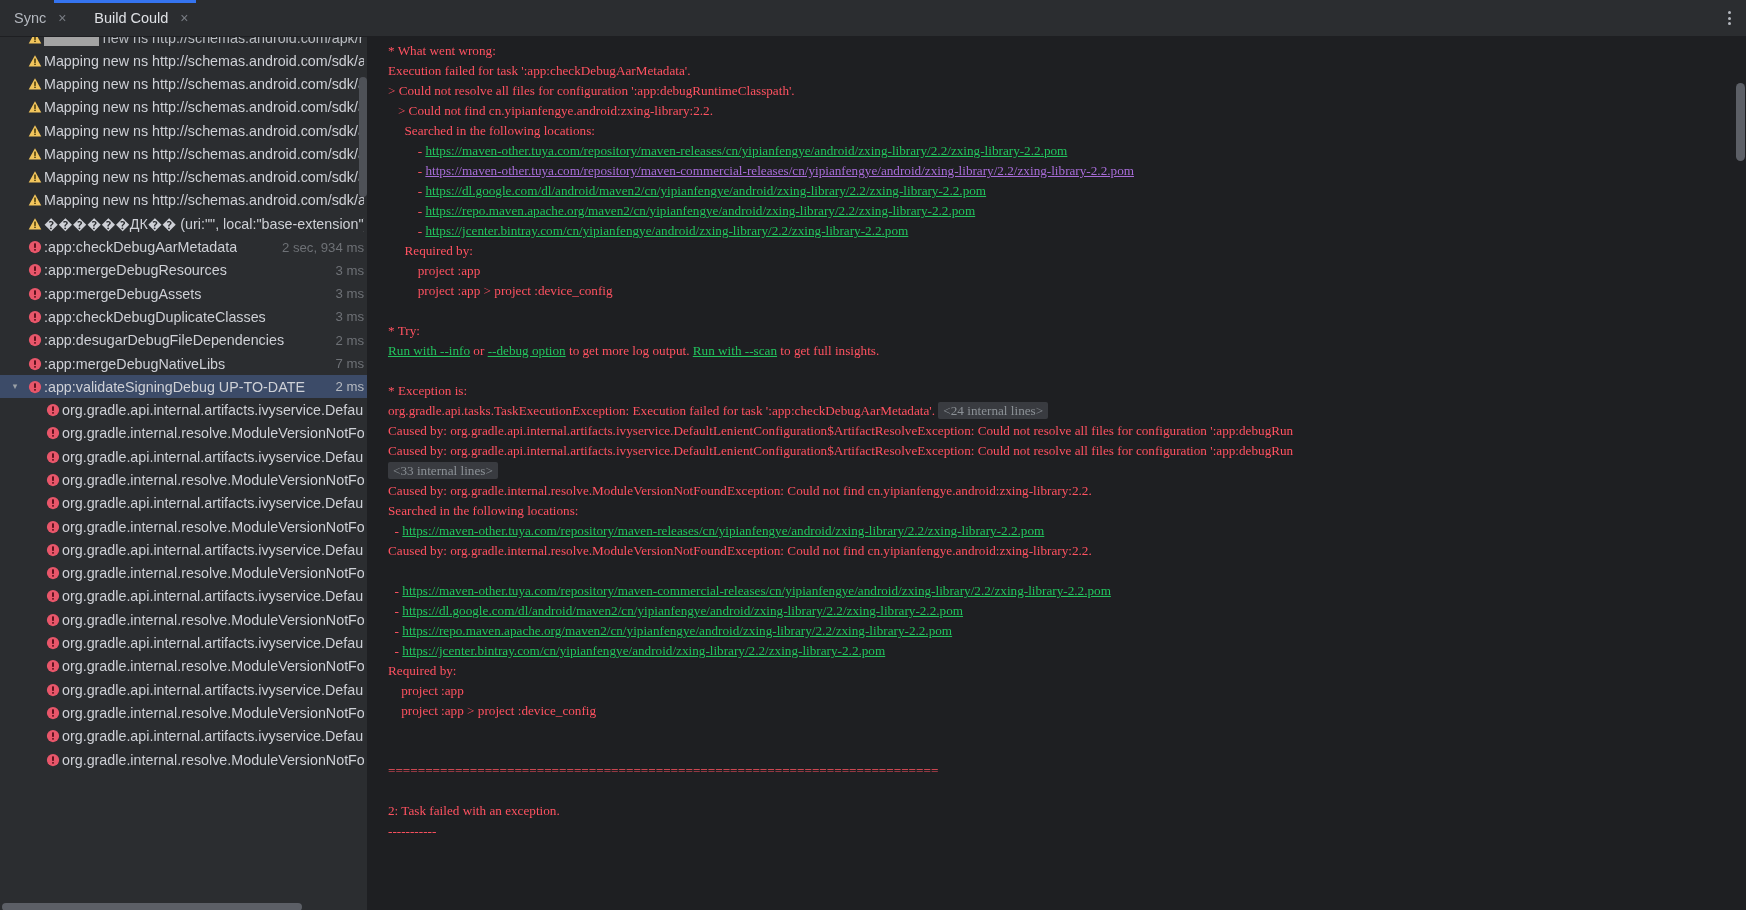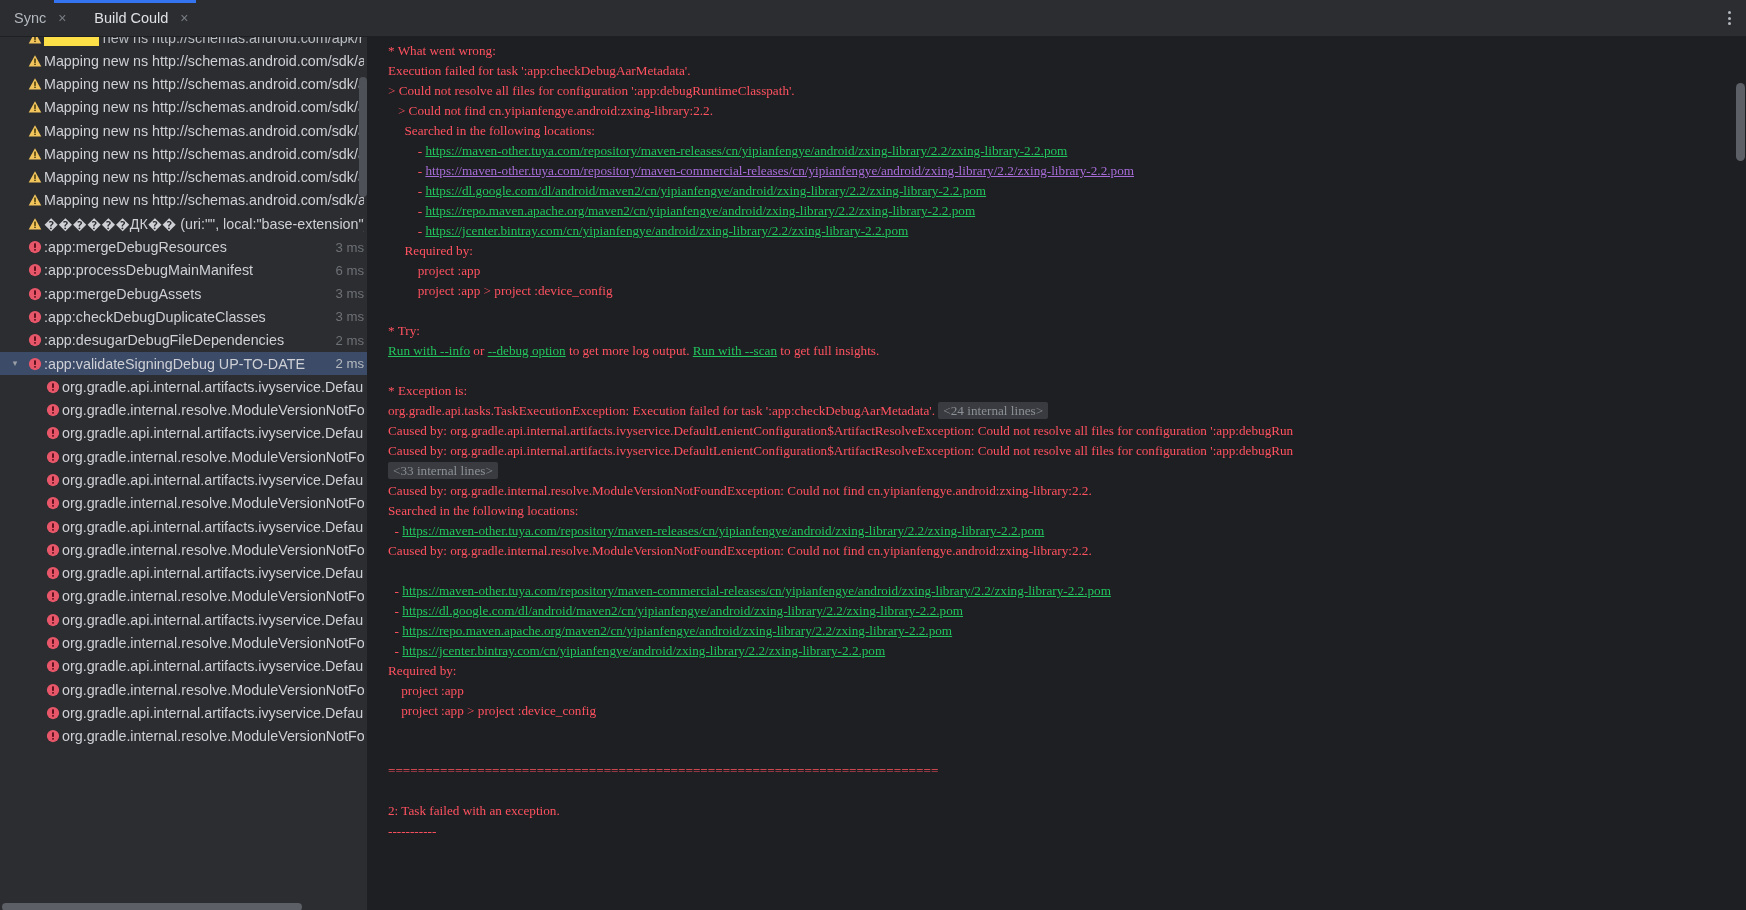--- a/index.html
+++ b/index.html
@@ -150,21 +150,21 @@
   .icon-err svg { display:block; }
 
   
   #tree .cliprow {
     height: 12px;
     overflow: hidden;
     position: relative;
   }
   #tree .cliprow .row { margin-top: -11px; }
   .hl-blue {
-    background: #fde047;
+    background: #a3a3a3;
     color: transparent;
   }
 
   
   #console-wrap {
     flex: 1 1 auto;
     position: relative;
     background: #1e1f22;
     overflow: hidden;
   }
@@ -389,48 +389,48 @@
           <span class="indent" style="width:26px"></span>
           <span class="ico">
             <span class="icon-err">
               <svg width="14" height="14" viewBox="0 0 16 16">
                 <circle cx="8" cy="8" r="7" fill="#e8566a"></circle>
                 <rect x="7.1" y="3.6" width="1.8" height="5.4" rx="0.8" fill="#3a0009"></rect>
                 <rect x="7.1" y="10.4" width="1.8" height="1.9" rx="0.8" fill="#3a0009"></rect>
               </svg>
             </span>
           </span>
+          <span class="label">:app:checkDebugAarMetadata</span>
+          <span class="time">2 sec, 934 ms</span>
+        </div>
+        <div class="row">
+          <span class="indent" style="width:26px"></span>
+          <span class="ico">
+            <span class="icon-err">
+              <svg width="14" height="14" viewBox="0 0 16 16">
+                <circle cx="8" cy="8" r="7" fill="#e8566a"></circle>
+                <rect x="7.1" y="3.6" width="1.8" height="5.4" rx="0.8" fill="#3a0009"></rect>
+                <rect x="7.1" y="10.4" width="1.8" height="1.9" rx="0.8" fill="#3a0009"></rect>
+              </svg>
+            </span>
+          </span>
           <span class="label">:app:mergeDebugResources</span>
           <span class="time">3 ms</span>
         </div>
         <div class="row">
           <span class="indent" style="width:26px"></span>
           <span class="ico">
             <span class="icon-err">
               <svg width="14" height="14" viewBox="0 0 16 16">
                 <circle cx="8" cy="8" r="7" fill="#e8566a"></circle>
                 <rect x="7.1" y="3.6" width="1.8" height="5.4" rx="0.8" fill="#3a0009"></rect>
                 <rect x="7.1" y="10.4" width="1.8" height="1.9" rx="0.8" fill="#3a0009"></rect>
               </svg>
             </span>
           </span>
-          <span class="label">:app:processDebugMainManifest</span>
-          <span class="time">6 ms</span>
-        </div>
-        <div class="row">
-          <span class="indent" style="width:26px"></span>
-          <span class="ico">
-            <span class="icon-err">
-              <svg width="14" height="14" viewBox="0 0 16 16">
-                <circle cx="8" cy="8" r="7" fill="#e8566a"></circle>
-                <rect x="7.1" y="3.6" width="1.8" height="5.4" rx="0.8" fill="#3a0009"></rect>
-                <rect x="7.1" y="10.4" width="1.8" height="1.9" rx="0.8" fill="#3a0009"></rect>
-              </svg>
-            </span>
-          </span>
           <span class="label">:app:mergeDebugAssets</span>
           <span class="time">3 ms</span>
         </div>
         <div class="row">
           <span class="indent" style="width:26px"></span>
           <span class="ico">
             <span class="icon-err">
               <svg width="14" height="14" viewBox="0 0 16 16">
                 <circle cx="8" cy="8" r="7" fill="#e8566a"></circle>
                 <rect x="7.1" y="3.6" width="1.8" height="5.4" rx="0.8" fill="#3a0009"></rect>
@@ -447,20 +447,34 @@
             <span class="icon-err">
               <svg width="14" height="14" viewBox="0 0 16 16">
                 <circle cx="8" cy="8" r="7" fill="#e8566a"></circle>
                 <rect x="7.1" y="3.6" width="1.8" height="5.4" rx="0.8" fill="#3a0009"></rect>
                 <rect x="7.1" y="10.4" width="1.8" height="1.9" rx="0.8" fill="#3a0009"></rect>
               </svg>
             </span>
           </span>
           <span class="label">:app:desugarDebugFileDependencies</span>
           <span class="time">2 ms</span>
+        </div>
+        <div class="row">
+          <span class="indent" style="width:26px"></span>
+          <span class="ico">
+            <span class="icon-err">
+              <svg width="14" height="14" viewBox="0 0 16 16">
+                <circle cx="8" cy="8" r="7" fill="#e8566a"></circle>
+                <rect x="7.1" y="3.6" width="1.8" height="5.4" rx="0.8" fill="#3a0009"></rect>
+                <rect x="7.1" y="10.4" width="1.8" height="1.9" rx="0.8" fill="#3a0009"></rect>
+              </svg>
+            </span>
+          </span>
+          <span class="label">:app:mergeDebugNativeLibs</span>
+          <span class="time">7 ms</span>
         </div>
         <div class="row selected-blue">
           <span class="indent" style="width:8px"></span>
           <span class="chev">▾</span>
           <span style="width:4px"></span>
           <span class="ico">
             <span class="icon-err">
               <svg width="14" height="14" viewBox="0 0 16 16">
                 <circle cx="8" cy="8" r="7" fill="#e8566a"></circle>
                 <rect x="7.1" y="3.6" width="1.8" height="5.4" rx="0.8" fill="#3a0009"></rect>

